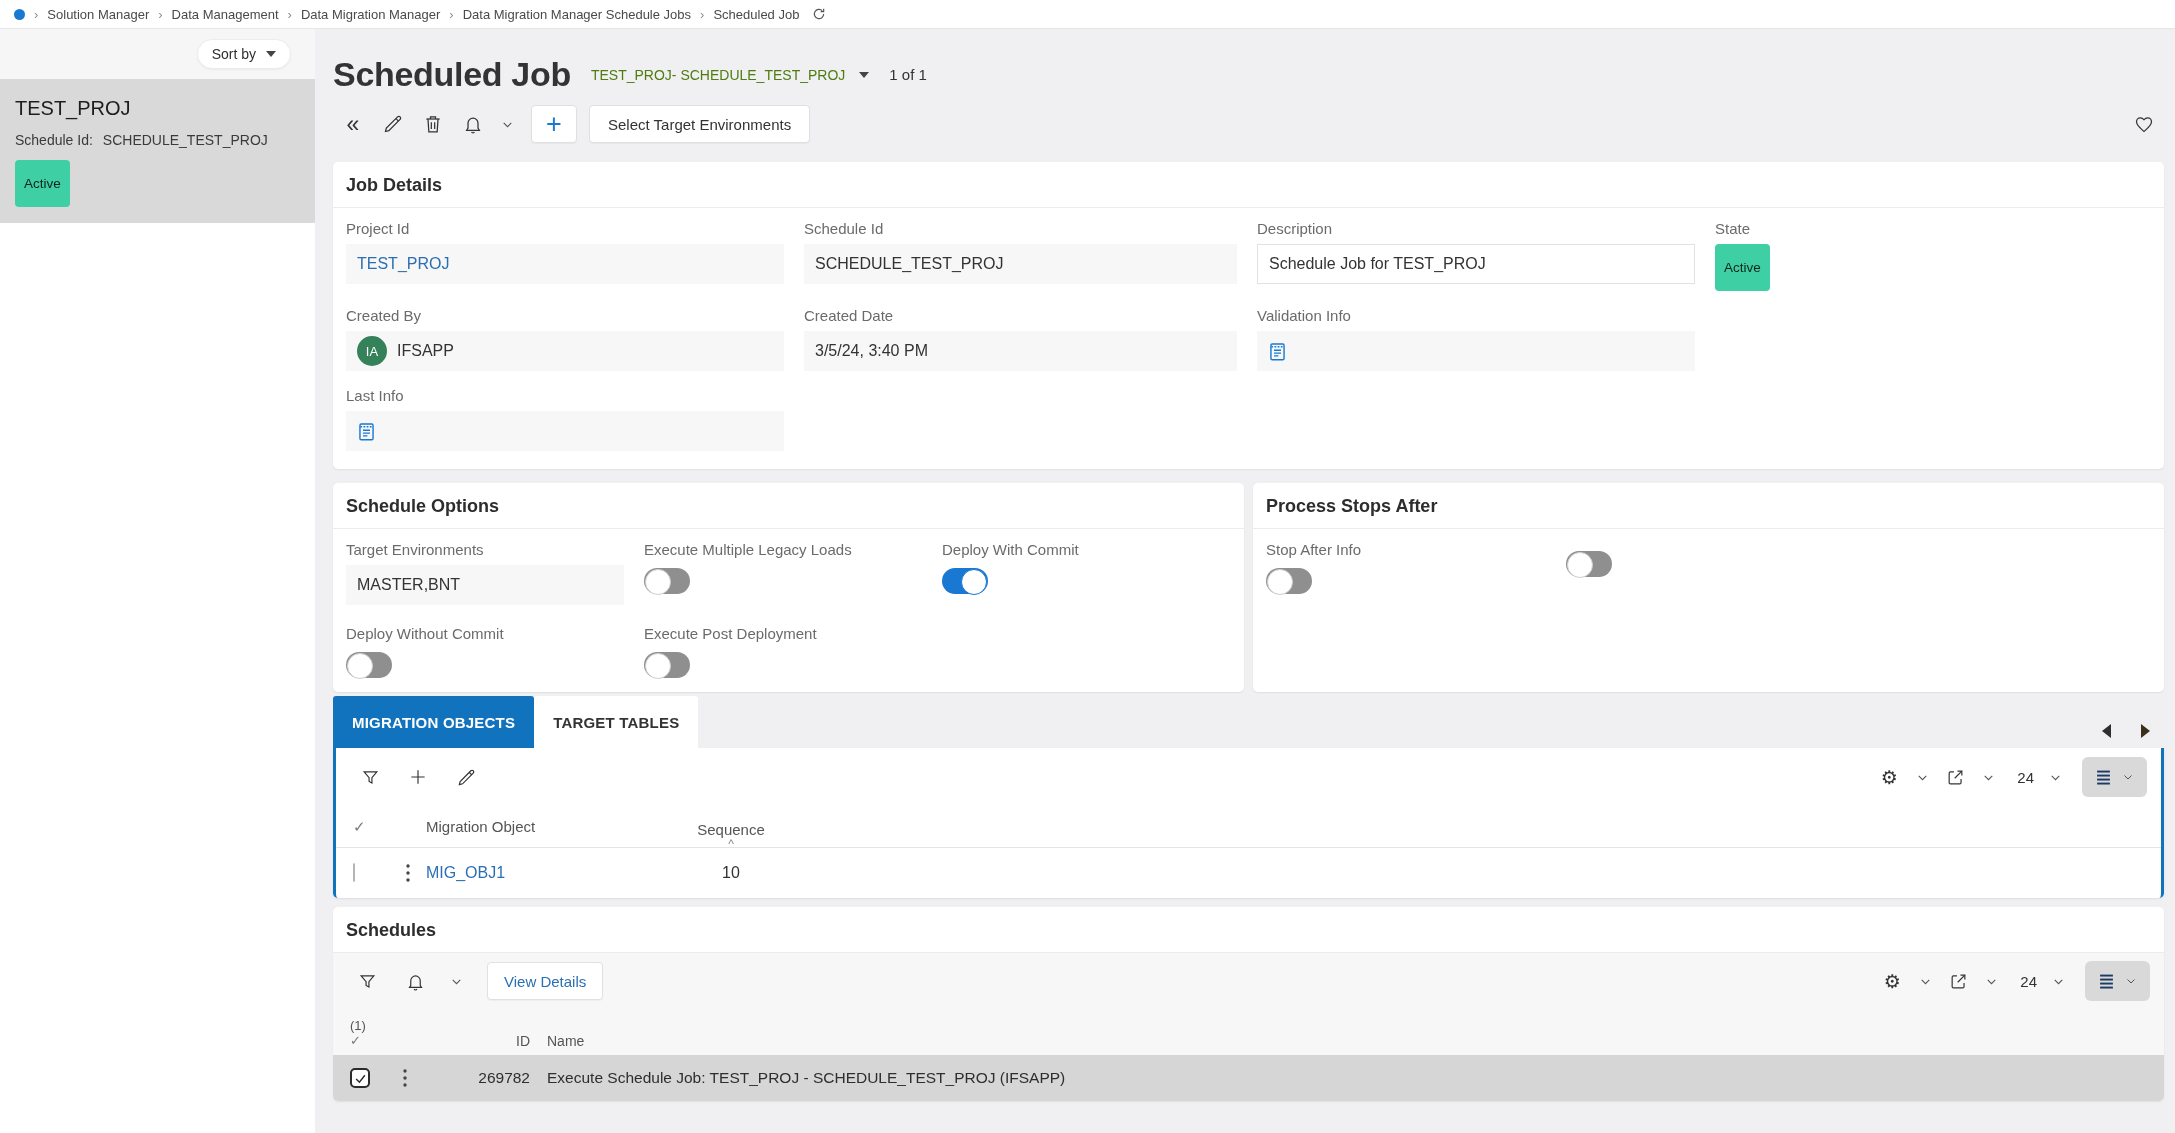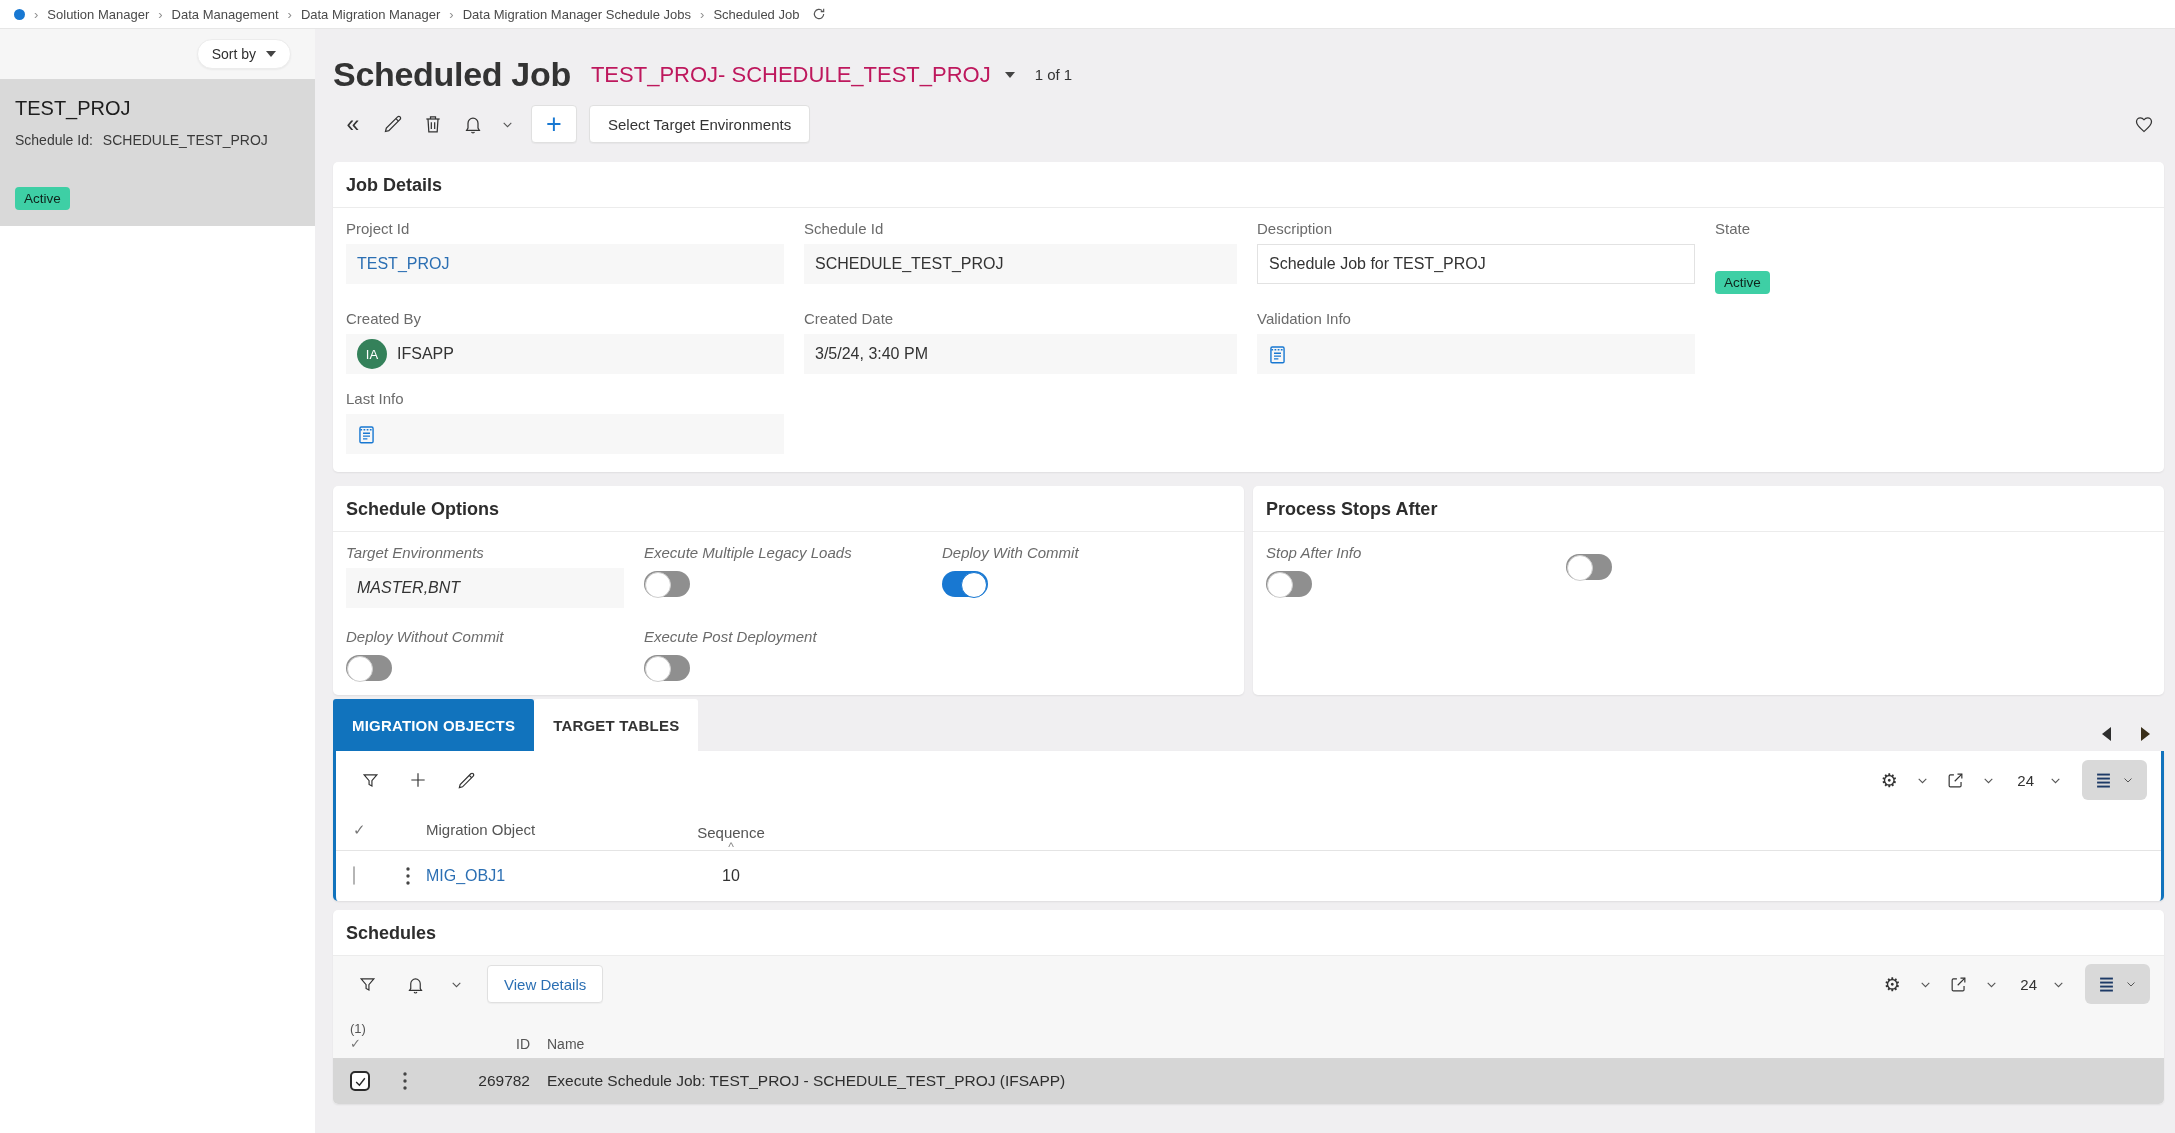--- a/index.html
+++ b/index.html
@@ -25,29 +25,29 @@
     justify-content:flex-end; padding-right:24px; }
   .sort-pill { background:#fff; border:1px solid #ececec; border-radius:15px; height:30px;
     display:flex; align-items:center; gap:10px; padding:0 14px; font-size:14px; color:#2e2e2e;
     box-shadow:0 1px 2px rgba(0,0,0,.05); cursor:pointer; }
   .caret-down { width:0; height:0; border-left:5px solid transparent; border-right:5px solid transparent;
     border-top:6px solid #444; }
   .proj-card { background:#d9d9d9; padding:18px 15px 16px; cursor:pointer; }
   .proj-title { font-size:20px; color:#1d1d1d; margin-bottom:12px; }
   .proj-line { font-size:14px; color:#3a3a3a; margin-bottom:12px; display:flex; gap:10px; }
   .badge { display:inline-block; background:#3ecfa5; color:#0f241c; font-size:13.5px;
-    padding:4px 9px; border-radius:4px;margin-top:27px; }
+    padding:16px 9px; border-radius:4px; }
 
   
   .main { position:absolute; top:29px; left:315px; right:0; bottom:0; padding:0 11px 0 18px; }
 
   .title-row { display:flex; align-items:center; margin-top:26px; gap:20px; }
   .page-title { font-size:34px; font-weight:700; color:#333; letter-spacing:-.3px; }
   .record-selector { display:flex; align-items:center; gap:14px; cursor:pointer; }
-  .record-selector .sel-text { font-size:22px; color:#be185d; }
+  .record-selector .sel-text { font-size:14px; color:#4d7c0f; }
   .record-count { font-size:15px; color:#333; }
 
   .toolbar-row { display:flex; align-items:center; margin-top:8px; height:44px; }
   .icon-btn { width:40px; height:36px; display:flex; align-items:center; justify-content:center;
     cursor:pointer; border-radius:4px; color:#333; }
   .icon-btn.small { width:28px; }
   .collapse-glyph { font-size:23px; line-height:1; color:#333; }
   .btn { background:#fff; border:1px solid #e0e0e0; border-radius:4px; height:38px;
     display:flex; align-items:center; justify-content:center; cursor:pointer;
     box-shadow:0 1px 1px rgba(0,0,0,.04); }
@@ -68,21 +68,21 @@
     padding:0 11px; margin-right:20px; font-size:16px; color:#333; }
   .field-val.plain { background:transparent; padding:0; }
   .field-val.inputbox { background:#fff; border:1px solid #e2e2e2; }
   .link { color:#2b6fb3; cursor:pointer; }
   .avatar { width:30px; height:30px; border-radius:50%; background:#34815a; color:#fff;
     font-size:13px; display:flex; align-items:center; justify-content:center; margin-right:10px; flex:none; }
 
   
   .options-row { display:flex; gap:9px; margin-top:14px; align-items:stretch; }
   .opt-card { flex:1 1 0; }
-  .opt-grid { display:grid; grid-template-columns:298px 298px 1fr; padding:12px 13px 14px; row-gap:20px;font-style:italic; }
+  .opt-grid { display:grid; grid-template-columns:298px 298px 1fr; padding:12px 13px 14px; row-gap:20px; }
   .opt-grid.two { grid-template-columns:300px 1fr; }
   .toggle { width:46px; height:26px; border-radius:13px; background:#8f8f8f; position:relative;
     margin-top:10px; cursor:pointer; }
   .toggle::after { content:""; position:absolute; top:1px; left:1px; width:24px; height:24px;
     border-radius:50%; background:#fff; border:1px solid #cfcfcf; }
   .toggle.on { background:#1878d2; }
   .toggle.on::after { left:auto; right:1px; border-color:#1878d2; }
 
   
   .tabs-row { display:flex; align-items:flex-end; margin-top:16px; height:40px; }

